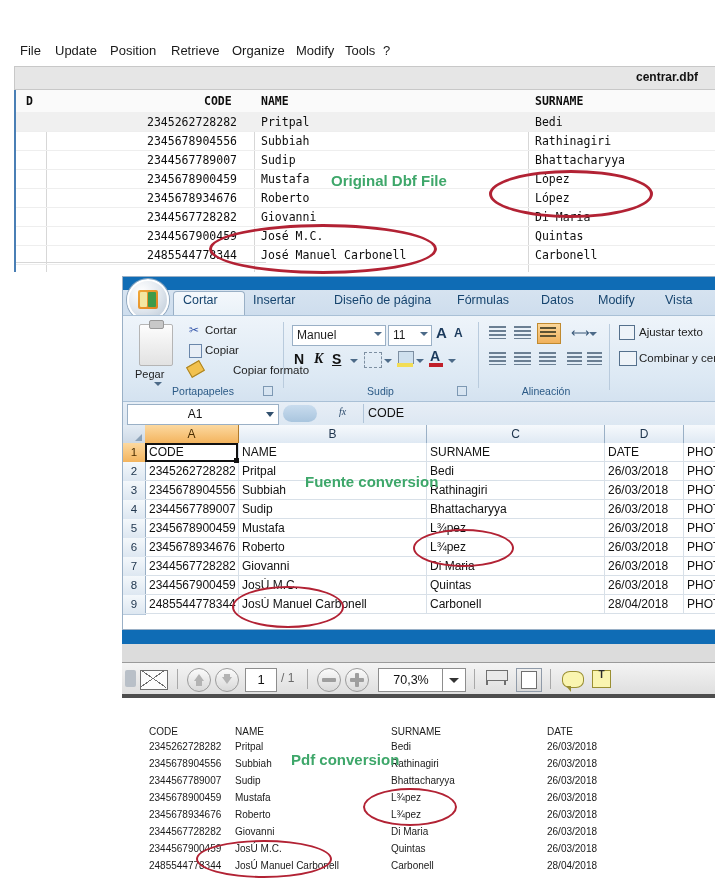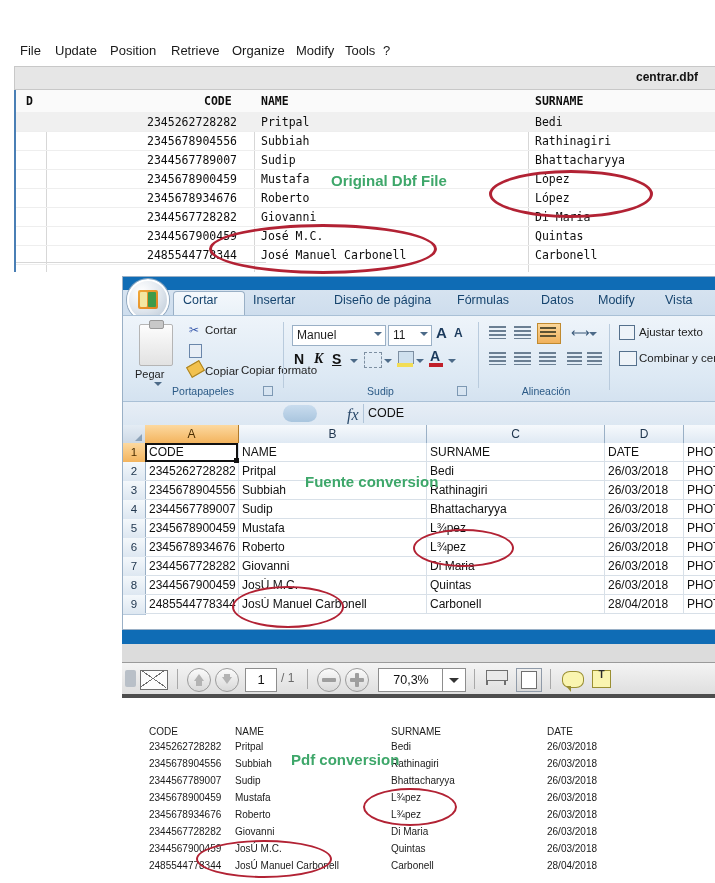--- a/index.html
+++ b/index.html
@@ -66,21 +66,21 @@
   .xl-dlg{position:absolute;bottom:2px;width:8px;height:8px;border:1px solid #7d98b3;}
 
   #xl-formulabar{position:absolute;left:0;top:124px;width:593px;height:24px;
       background:linear-gradient(#e7eef6,#dce7f2);border-top:1px solid #a9c0d6;border-bottom:1px solid #a9c0d6;}
   #xl-namebox{position:absolute;left:4px;top:2px;width:150px;height:19px;background:#fff;
       border:1px solid #9ab0c6;}
   #xl-namebox-text{position:absolute;left:0;right:16px;top:2px;text-align:center;font-size:12px;color:#111;}
   #xl-namebox-arrow{position:absolute;right:4px;top:7px;width:0;height:0;
       border-left:4px solid transparent;border-right:4px solid transparent;border-top:5px solid #31506e;}
   #xl-fxgroup{position:absolute;left:158px;top:2px;width:80px;height:19px;}
-  #xl-fx{position:absolute;left:58px;top:2px;font-size:16px;font-style:italic;color:#2b4a6b;font-family:"Liberation Serif",serif;margin-left:8px;}
+  #xl-fx{position:absolute;left:58px;top:2px;font-size:10px;font-style:italic;color:#2b4a6b;font-family:"Liberation Serif",serif;}
   #xl-fbval{position:absolute;left:245px;top:4px;font-size:12.5px;color:#111;}
   #xl-fbsep{position:absolute;left:240px;top:2px;width:1px;height:19px;background:#b0c4d8;}
 
   #xl-colhdr{position:absolute;left:0;top:148px;width:593px;height:18px;
       background:linear-gradient(#f6f9fc,#dfe9f3);border-bottom:1px solid #9ab0c6;}
   .xl-colcell{position:absolute;top:0;height:18px;font-size:12px;color:#21374f;
       text-align:center;line-height:18px;border-right:1px solid #9ab0c6;}
   .xl-colcell.sel{background:linear-gradient(#fcd9a0,#f3b45e);color:#4a2d00;border-right:1px solid #b07a2a;}
   #xl-corner{position:absolute;left:0;top:0;width:22px;height:18px;
       background:linear-gradient(#e4ecf4,#cdd9e6);border-right:1px solid #9ab0c6;}
@@ -256,24 +256,24 @@
       <div style="position:absolute;left:12px;top:6px;width:32px;height:40px;
                   background:linear-gradient(#fdfdfd,#e2e2e2);border:1px solid #b5b5b5;border-radius:2px;"></div>
       <div style="position:absolute;left:22px;top:2px;width:13px;height:7px;background:#c8c8c8;border:1px solid #999;border-radius:2px;"></div>
       <div class="xl-lbl" style="left:8px;top:50px;font-size:11px;">Pegar</div>
       <div style="position:absolute;left:27px;top:64px;border-left:4px solid transparent;border-right:4px solid transparent;border-top:4px solid #4c6a88;"></div>
 
       <div style="position:absolute;left:62px;top:5px;font-size:12px;color:#3355aa;">✂</div>
       <div class="xl-lbl" style="left:78px;top:6px;">Cortar</div>
 
       <div style="position:absolute;left:62px;top:26px;width:11px;height:12px;background:#e8eef6;border:1px solid #6a86aa;"></div>
-      <div class="xl-lbl" style="left:78px;top:26px;margin-top:21px;">Copiar</div>
+      <div class="xl-lbl" style="left:78px;top:26px;">Copiar</div>
 
       <div style="position:absolute;left:61px;top:45px;width:13px;height:10px;background:#f2c14e;border:1px solid #a98323;transform:rotate(-30deg);"></div>
-      <div class="xl-lbl" style="left:78px;top:46px;padding-left:36px;">Copiar formato</div>
+      <div class="xl-lbl" style="left:70px;top:46px;padding-left:36px;">Copiar formato</div>
 
       <div class="xl-glabel">Portapapeles</div>
       <div class="xl-dlg" style="right:6px;"></div>
     </div>
     <div class="xl-gsep" style="left:160px;"></div>
 
     <div class="xl-group" style="left:165px;width:185px;">
       <div style="position:absolute;left:4px;top:7px;width:92px;height:19px;background:#fff;border:1px solid #9ab0c6;"></div>
       <div class="xl-lbl" style="left:9px;top:10px;font-size:12px;">Manuel</div>
       <div style="position:absolute;left:86px;top:14px;border-left:4px solid transparent;border-right:4px solid transparent;border-top:4px solid #4c6a88;"></div>
@@ -334,20 +334,24 @@
       <div class="xl-lbl" style="left:156px;top:8px;">Ajustar texto</div>
 
       <div style="position:absolute;left:136px;top:33px;width:16px;height:13px;background:#eef3f8;border:1px solid #55708c;"></div>
       <div class="xl-lbl" style="left:156px;top:34px;">Combinar y centrar</div>
 
       <div class="xl-glabel" style="width:126px;">Alineación</div>
     </div>
   </div>
 
   <div id="xl-formulabar">
+    <div id="xl-namebox">
+      <div id="xl-namebox-text">A1</div>
+      <div id="xl-namebox-arrow"></div>
+    </div>
     <div id="xl-fxgroup">
       <div style="position:absolute;left:2px;top:1px;width:34px;height:17px;border-radius:9px;
                   background:linear-gradient(#c9dcee,#a9c5de);"></div>
       <div id="xl-fx">fx</div>
     </div>
     <div id="xl-fbsep"></div>
     <div id="xl-fbval">CODE</div>
   </div>
 
   <div id="xl-colhdr">

